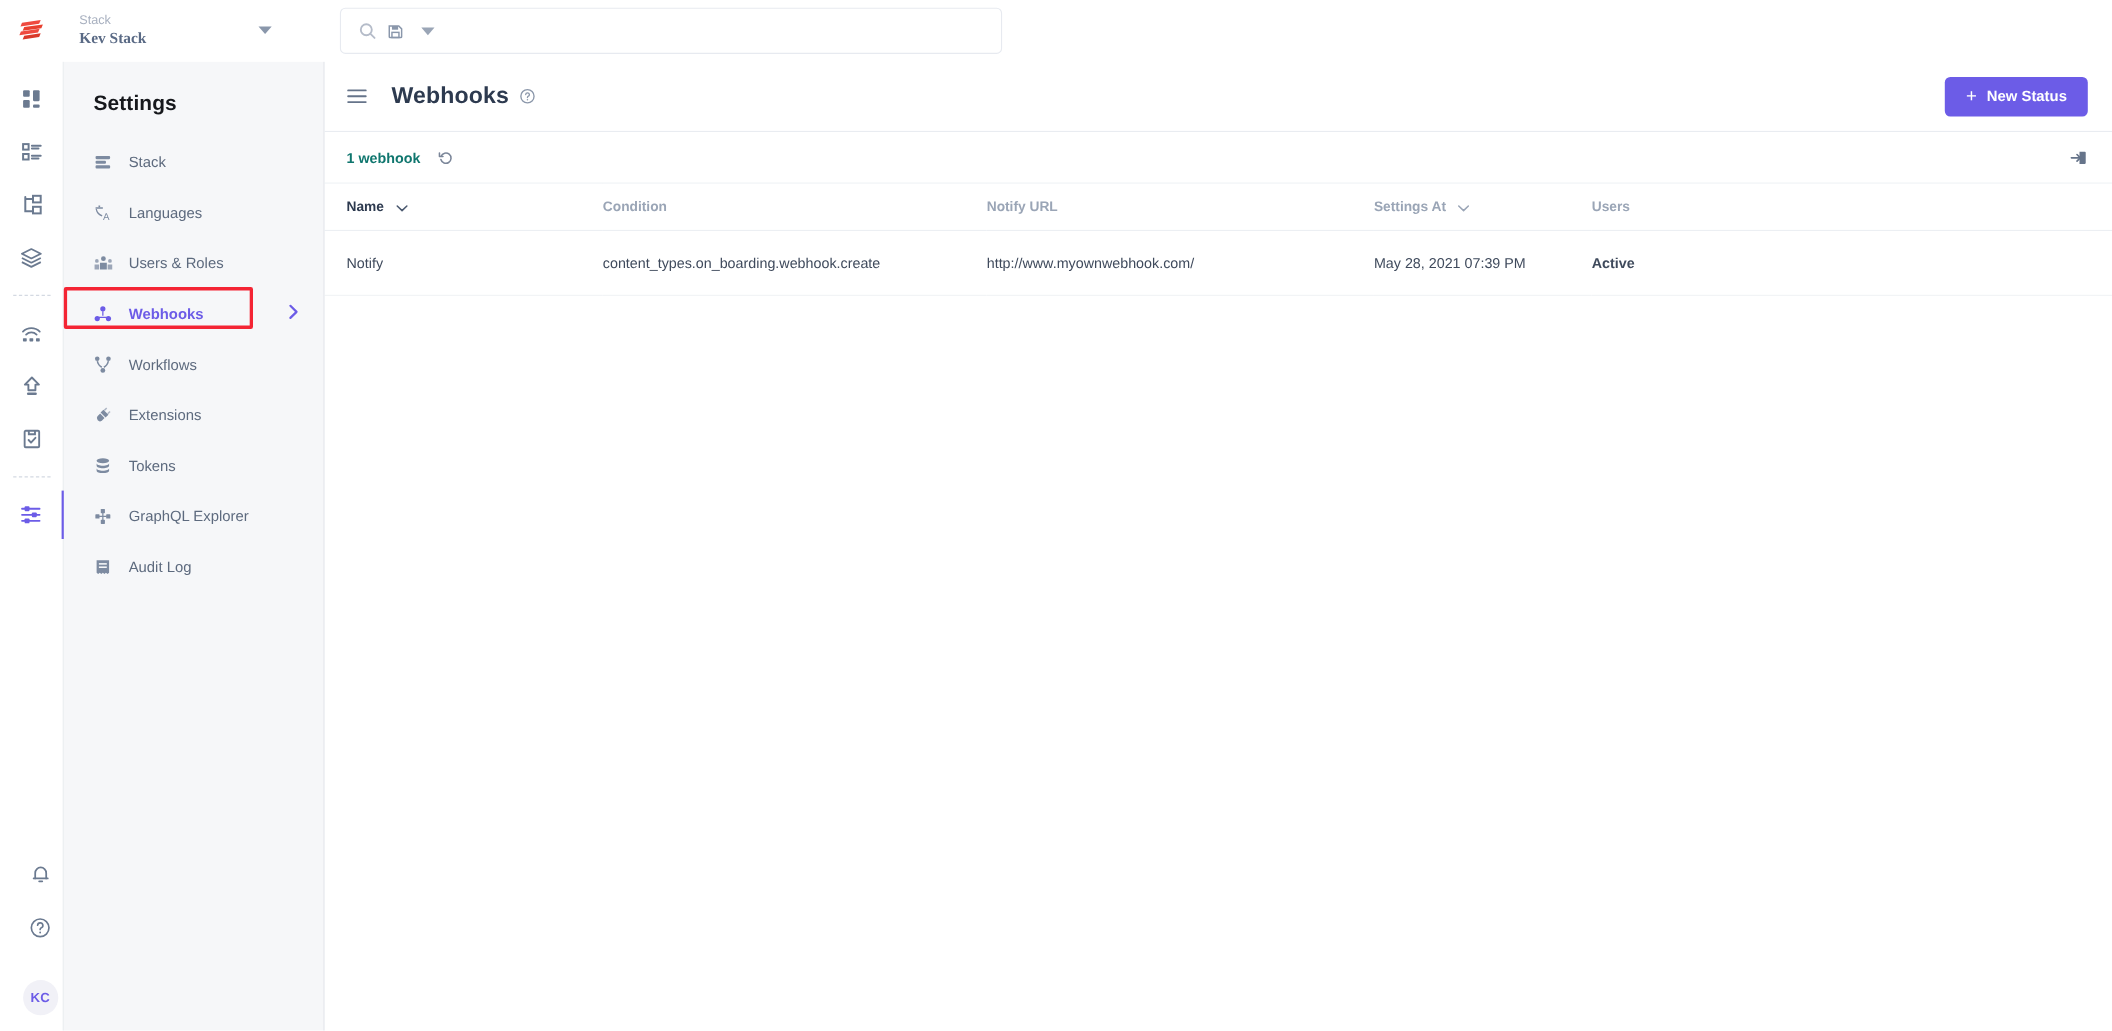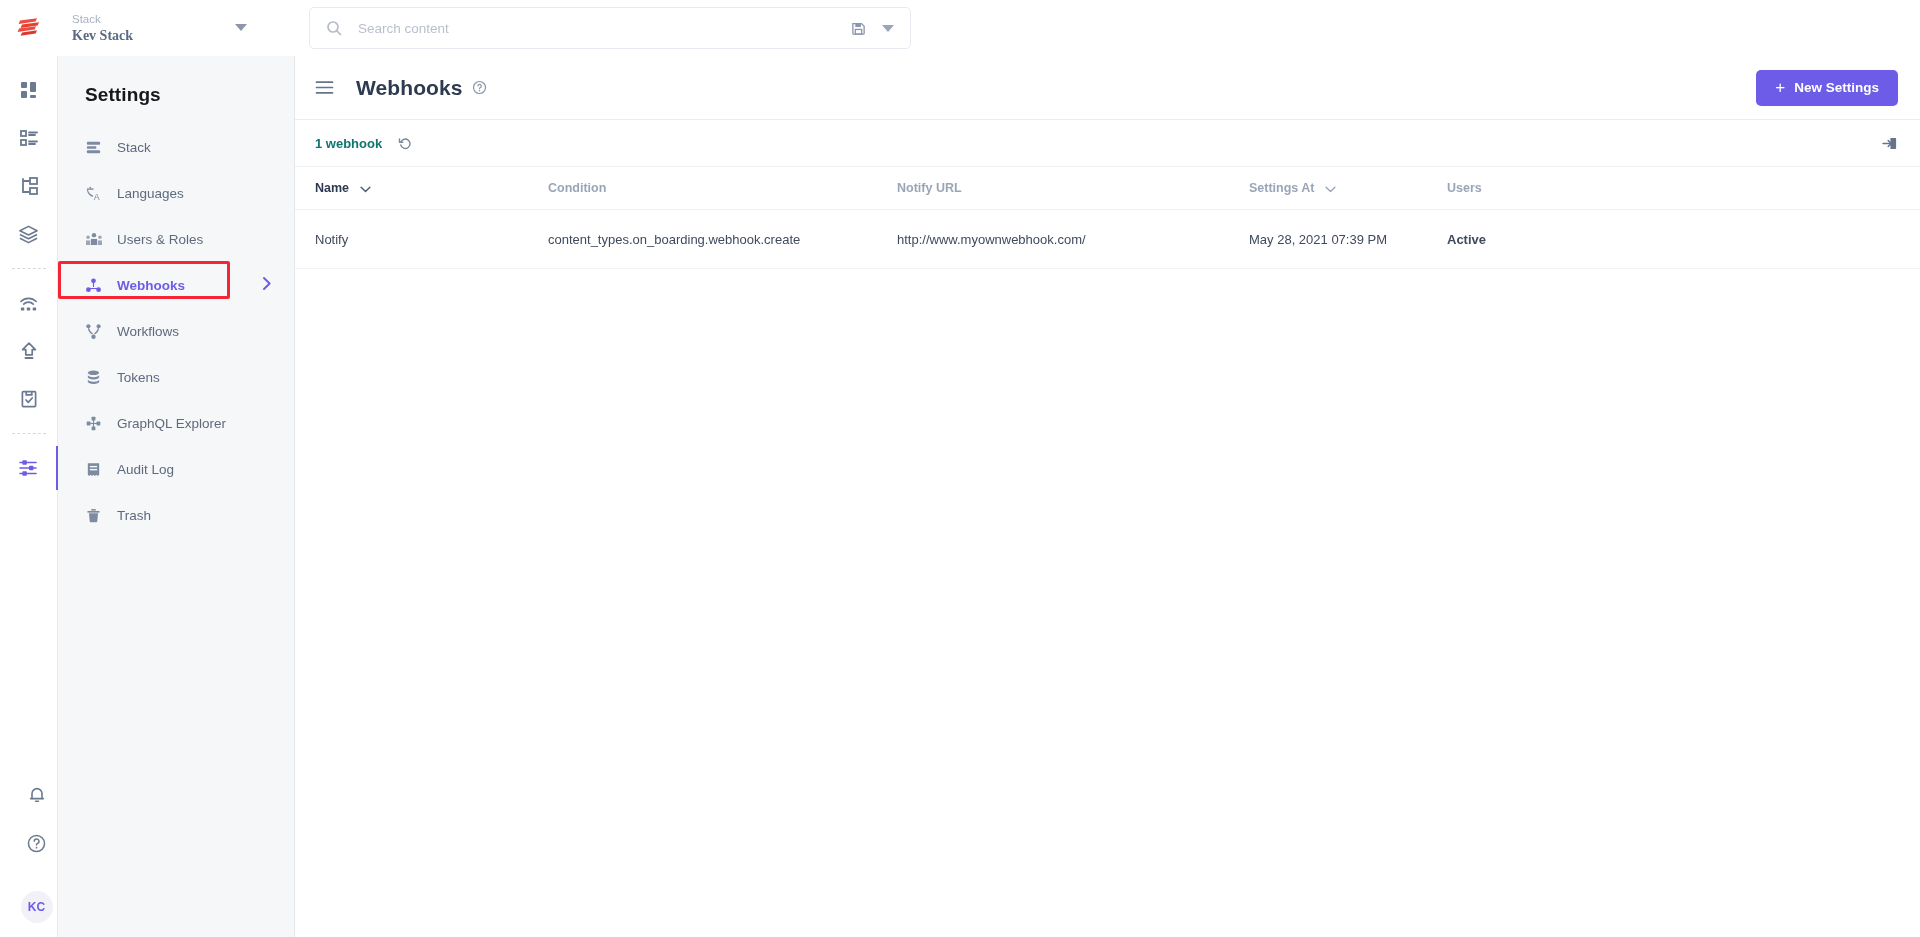--- a/index.html
+++ b/index.html
@@ -206,21 +206,20 @@
       <div class="st-caret"></div>
     </div>
 
     <div class="searchwrap">
       <span class="s-ico">
         <svg width="16" height="16" viewBox="0 0 16 16" fill="none" stroke="currentColor" stroke-width="1.7">
           <circle cx="7" cy="7" r="5"></circle>
             <path d="M10.8 10.8 L14.5 14.5" stroke-linecap="round"></path>
         </svg>
       </span>
-      <input class="search-input" type="text" placeholder="Search content" style="">
       <span class="search-tool">
         <svg width="15" height="15" viewBox="0 0 16 16" fill="none" stroke="currentColor" stroke-width="1.4">
           <path d="M2 2.8h9.2L14 5.6V13.2a.8.8 0 0 1-.8.8H2.8a.8.8 0 0 1-.8-.8V2.8z"></path>
           <rect x="4.6" y="2.8" width="6" height="3.6" fill="currentColor" stroke="none"></rect>
           <rect x="4.6" y="9" width="6.8" height="5"></rect>
         </svg>
       </span>
       <span class="search-caret"></span>
     </div>
   </div>
@@ -385,20 +384,31 @@
             <circle cx="3.6" cy="3.4" r="2.2"></circle>
               <circle cx="14.4" cy="3.4" r="2.2"></circle>
               <circle cx="9" cy="14.6" r="2.3"></circle>
             <path d="M4.4 5.4c.6 3 2.4 4.6 4 5.4l-.8 1.4C5.4 11 3.6 8.8 3 5.8z"></path>
             <path d="M13.6 5.4c-.6 3-2.4 4.6-4 5.4l.8 1.4c2.2-1.2 4-3.4 4.6-6.4z"></path>
           </svg>
         </span>
         <span class="nav-label">Workflows</span>
       </div>
 
+      <div class="nav-item">
+        <span class="nav-ico">
+          <svg width="17" height="17" viewBox="0 0 18 18" fill="currentColor">
+            <path d="M9.6 3.6 14.4 8.4 11.6 11.2 6.8 6.4z"></path>
+            <path d="M6.4 7.4 10.6 11.6 8 14.2a3 3 0 0 1-4.2-4.2z"></path>
+            <path d="M12.2 1.6l1 1-2.2 2.2-1-1z" opacity=".6"></path>
+            <path d="M15.4 4.8l1 1-2.2 2.2-1-1z" opacity=".6"></path>
+          </svg>
+        </span>
+        <span class="nav-label">Extensions</span>
+      </div>
 
       <div class="nav-item">
         <span class="nav-ico">
           <svg width="17" height="17" viewBox="0 0 18 18" fill="currentColor">
             <ellipse cx="9" cy="4" rx="6" ry="2.4"></ellipse>
             <path d="M3 6.4c0 1.3 2.7 2.4 6 2.4s6-1.1 6-2.4V8.8c0 1.3-2.7 2.4-6 2.4S3 10.1 3 8.8z"></path>
             <path d="M3 11.2c0 1.3 2.7 2.4 6 2.4s6-1.1 6-2.4v2.4c0 1.3-2.7 2.4-6 2.4s-6-1.1-6-2.4z"></path>
           </svg>
         </span>
         <span class="nav-label">Tokens</span>
@@ -422,51 +432,41 @@
         <span class="nav-ico">
           <svg width="17" height="17" viewBox="0 0 18 18" fill="currentColor">
             <path d="M3 2.4h12v12.2l-1.5 1.2-1.5-1.2-1.5 1.2L9 14.6l-1.5 1.2-1.5-1.2-1.5 1.2L3 14.6z"></path>
             <rect x="5.2" y="5.2" width="7.6" height="1.5" fill="#f6f7f9"></rect>
             <rect x="5.2" y="8.4" width="7.6" height="1.5" fill="#f6f7f9"></rect>
           </svg>
         </span>
         <span class="nav-label">Audit Log</span>
       </div>
 
-      <div class="nav-item">
-        <span class="nav-ico">
-          <svg width="17" height="17" viewBox="0 0 18 18" fill="currentColor">
-            <path d="M2.6 4.2h12.8v1.8H2.6z"></path>
-            <path d="M6.6 2.2h4.8v1.6H6.6z"></path>
-            <path d="M4.2 6.6h9.6l-.8 8.6a1 1 0 0 1-1 .9H6a1 1 0 0 1-1-.9z"></path>
-          </svg>
-        </span>
-        <span class="nav-label">Trash</span>
-      </div>
     </div>
 
     <div class="main">
 
       <div class="main-head">
         <span class="hamburger">
           <svg width="19" height="15" viewBox="0 0 19 15" fill="none" stroke="currentColor" stroke-width="1.7" stroke-linecap="round">
             <path d="M1.5 2.2h16M1.5 7.5h16M1.5 12.8h16"></path>
           </svg>
         </span>
         <span class="page-title">Webhooks</span>
         <span class="title-help">
           <svg width="15" height="15" viewBox="0 0 16 16" fill="none" stroke="currentColor" stroke-width="1.3">
             <circle cx="8" cy="8" r="6.4"></circle>
             <path d="M6.3 6.3a1.8 1.8 0 1 1 2.3 1.9c-.45.2-.6.6-.6 1.1" stroke-linecap="round"></path>
             <circle cx="8" cy="11.4" r=".75" fill="currentColor" stroke="none"></circle>
           </svg>
         </span>
         <button class="btn-primary">
           <span class="plus">+</span>
-          <span>New Settings</span>
+          <span>New Status</span>
         </button>
       </div>
 
       <div class="list-toolbar">
         <span class="count-label">1 webhook</span>
         <span class="refresh-ico">
           <svg width="15" height="15" viewBox="0 0 16 16" fill="none" stroke="currentColor" stroke-width="1.5" stroke-linecap="round" stroke-linejoin="round">
             <path d="M3.2 6.4A5 5 0 1 1 3 9.6"></path>
             <path d="M1.6 3.2v3.4h3.4"></path>
           </svg>

